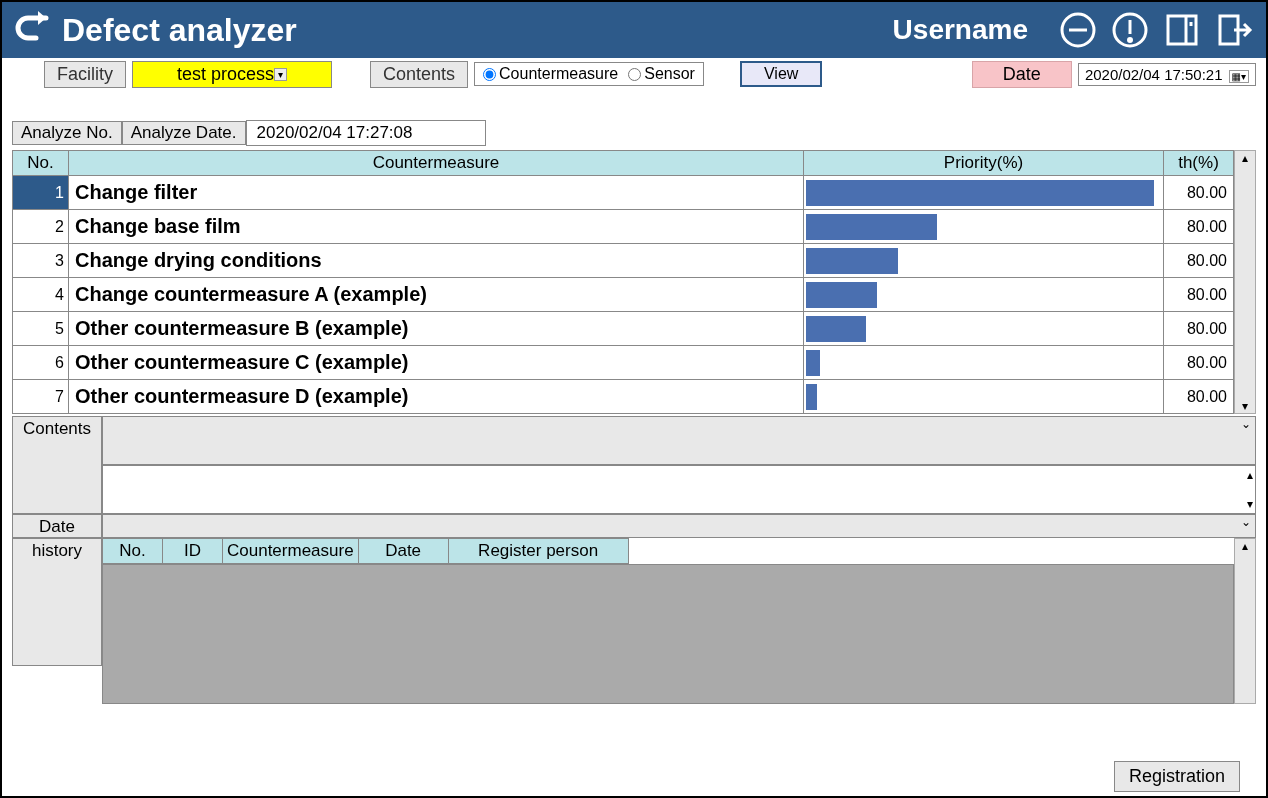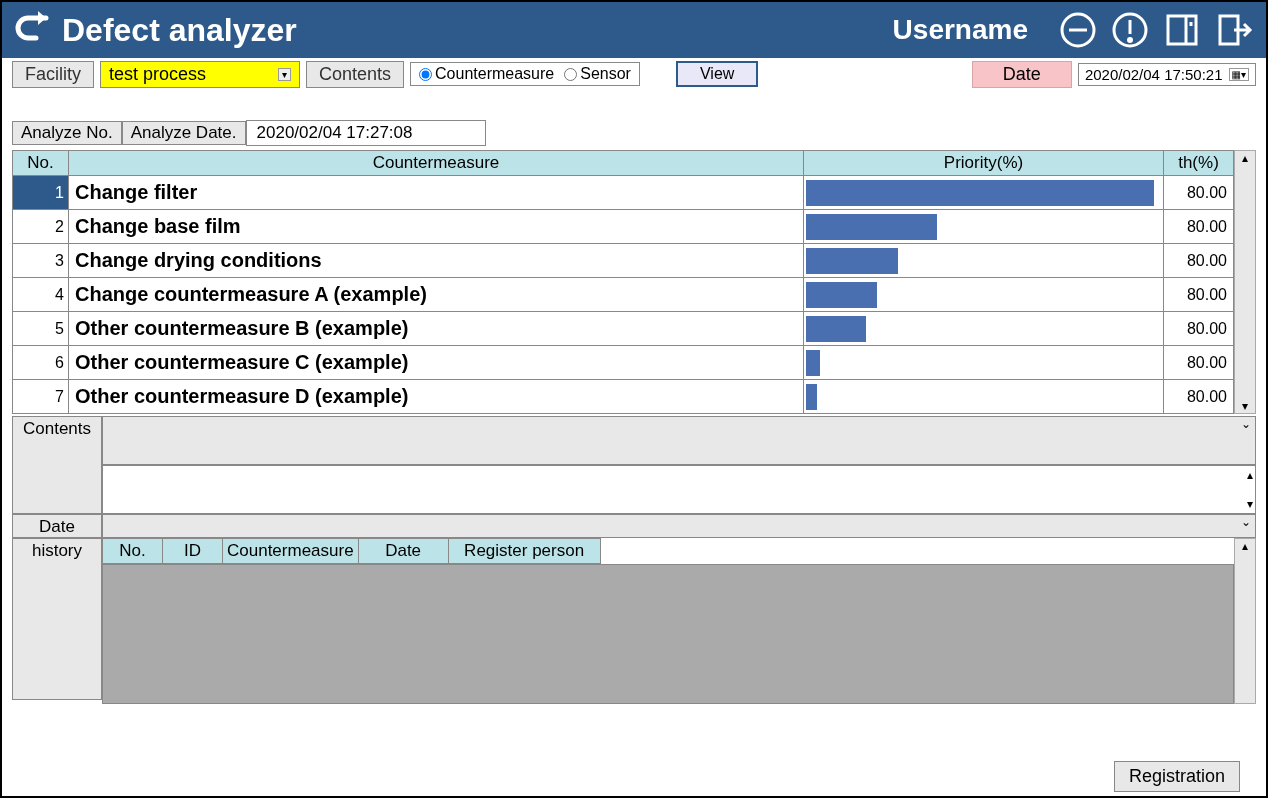--- a/index.html
+++ b/index.html
@@ -48,29 +48,30 @@
     padding: 0 10px;
     gap: 6px;
     background: #fff;
   }
   .lbl {
     background: #e8e8e8;
     border: 1px solid #888;
     padding: 2px 12px;
     font-size: 18px;
     color: #333;
+    margin-left: 32px;
   }
   .dropdown {
     background: #ffff00;
     border: 1px solid #888;
     padding: 2px 8px;
     font-size: 18px;
     width: 200px;
     display: flex;
-    justify-content: space-between;
+    justify-content: center;
     align-items: center;
   }
   .dropdown .arrow { font-size: 10px; background:#eee; border:1px solid #999; padding:0 3px;}
   .radio-group {
     border: 1px solid #888;
     display: flex;
     align-items: center;
     padding: 2px 8px;
     gap: 10px;
     font-size: 16px;
@@ -94,21 +95,21 @@
     background: #f8c4c8;
     border: 1px solid #d8a4a8;
     padding: 2px 30px;
     font-size: 18px;
   }
   .date-picker {
     border: 1px solid #888;
     padding: 2px 6px;
     font-size: 15px;
     display: flex;
-    align-items: center;
+    align-items: flex-end;
     gap: 6px;
     background:#fff;
   }
   .date-picker .dp-arrow { border:1px solid #999; padding:0 2px; font-size:10px;}
 
   
   .analyze-row {
     margin: 30px 10px 4px 10px;
     display: flex;
     align-items: center;
@@ -402,31 +403,31 @@
 </div>
 
 <div class="panel-row">
   <div class="side-lbl" style="height:24px">Date</div>
   <div class="gray-strip">
       <span class="chev">⌄</span>
     </div>
 </div>
 
 <div class="panel-row">
-  <div class="side-lbl" style="height:162px">history</div>
+  <div class="side-lbl" style="height:128px">history</div>
   <div class="history-table-wrap">
     <div style="flex:1">
       <table class="history-table">
         <thead>
           <tr>
             <th style="width:60px">No.</th>
             <th style="width:60px">ID</th>
             <th>Countermeasure</th>
             <th style="width:90px">Date</th>
-            <th style="width:152px">Register person</th>
+            <th style="width:180px">Register person</th>
           </tr>
         </thead>
       </table>
       <div class="history-body"></div>
     </div>
     <div class="hist-scroll">
       <span>▴</span>
     </div>
   </div>
 </div>

